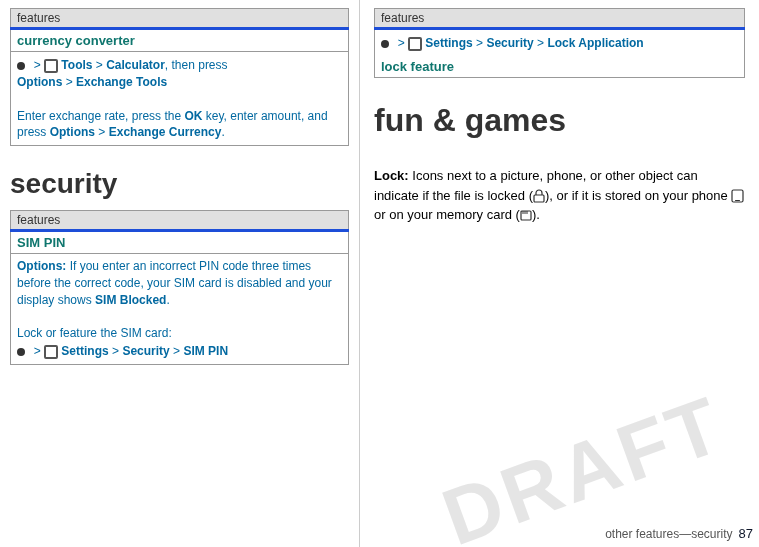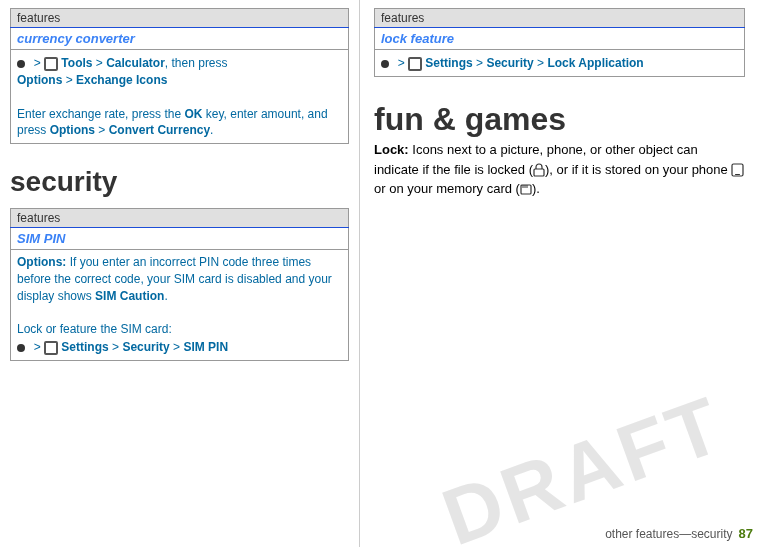--- a/index.html
+++ b/index.html
@@ -43,35 +43,34 @@
     
     .features-table {
       border: 1px solid #999;
       width: 100%;
       border-collapse: collapse;
       margin-bottom: 14px;
     }
 
     .features-table .table-header {
       background: #e0e0e0;
-      border-bottom: 1px solid #1d4ed8;
+      border-bottom: 3px solid #1d4ed8;
       padding: 2px 6px;
       font-size: 12px;
       font-weight: normal;
       color: #333;
     }
 
     .features-table .table-subheader {
       background: #fff;
       border-bottom: 1px solid #999;
       padding: 3px 6px;
       font-size: 13px;
       font-weight: bold;
-      color: #3b82f6;
-      font-style: italic;
+      color: #0f766e;
     }
 
     .features-table .table-body {
       padding: 4px 6px;
       font-size: 12px;
       line-height: 1.4;
       color: #0369a1;
     }
 
     
@@ -89,21 +88,21 @@
     .nav-path {
       font-size: 12px;
       line-height: 1.5;
     }
 
     
     .fun-heading {
       font-size: 32px;
       font-weight: bold;
       color: #333;
-      margin-bottom: 2px;
+      margin-bottom: 27px;
       margin-top: 10px;
     }
 
     .fun-note {
       font-size: 13px;
       line-height: 1.5;
       color: #000;
     }
 
     
@@ -116,22 +115,22 @@
       gap: 6px;
     }
 
     .footer-text {
       font-size: 12px;
       color: #555;
     }
 
     .footer-page {
       font-size: 13px;
-      font-weight: bold;
-      color: #4d7c0f;
+      font-weight: normal;
+      color: #0f172a;
     }
 
     
     .draft-watermark {
       position: absolute;
       bottom: 30px;
       right: 30px;
       font-size: 80px;
       font-weight: bold;
       color: rgba(180, 180, 180, 0.35);
@@ -202,42 +201,42 @@
       <tr>
         <td class="table-subheader">currency converter</td>
       </tr>
       <tr>
         <td class="table-body">
           <span class="nav-path">
             <span class="menu-bullet"></span>
             &nbsp;&gt;&nbsp;<span class="icon-small tools-icon"></span>&nbsp;<span class="bold">Tools</span> &gt; <span class="bold">Calculator</span>, then press
           </span>
           <br>
-          <span class="bold">Options</span> &gt; <span class="bold">Exchange Icons</span>
+          <span class="bold">Options</span> &gt; <span class="bold">Exchange Tools</span>
           <br><br>
-          <span>Enter exchange rate, press the <span class="bold">OK</span> key, enter amount, and press <span class="bold">Options</span> &gt; <span class="bold">Convert Currency</span>.</span>
+          <span>Enter exchange rate, press the <span class="bold">OK</span> key, enter amount, and press <span class="bold">Options</span> &gt; <span class="bold">Exchange Currency</span>.</span>
         </td>
       </tr>
     </tbody>
       </table>
 
     <div class="security-heading">security</div>
 
     <table class="features-table">
       <tbody>
           <tr>
         <td class="table-header">features</td>
       </tr>
       <tr>
         <td class="table-subheader">SIM PIN</td>
       </tr>
       <tr>
         <td class="table-body">
           <span class="bold">Options:</span>
-          <span> If you enter an incorrect PIN code three times before the correct code, your SIM card is disabled and your display shows <span class="bold">SIM Caution</span>.</span>
+          <span> If you enter an incorrect PIN code three times before the correct code, your SIM card is disabled and your display shows <span class="bold">SIM Blocked</span>.</span>
           <br><br>
           <span>Lock or feature the SIM card:</span>
           <br>
           <span class="nav-path">
             <span class="menu-bullet"></span>
             &nbsp;&gt;&nbsp;<span class="icon-small settings-icon"></span>&nbsp;<span class="bold">Settings</span> &gt; <span class="bold">Security</span> &gt; <span class="bold">SIM PIN</span>
           </span>
         </td>
       </tr>
     </tbody>
@@ -246,29 +245,29 @@
   </div>
 
   <div class="right-col">
 
     <table class="features-table">
       <tbody>
           <tr>
         <td class="table-header">features</td>
       </tr>
       <tr>
-        <td class="table-subheader">lock feature</td>
-      </tr>
-      <tr>
         <td class="table-body">
           <span class="nav-path">
             <span class="menu-bullet"></span>
             &nbsp;&gt;&nbsp;<span class="icon-small settings-icon"></span>&nbsp;<span class="bold">Settings</span> &gt; <span class="bold">Security</span> &gt; <span class="bold">Lock Application</span>
           </span>
         </td>
+      </tr>
+      <tr>
+        <td class="table-subheader">lock feature</td>
       </tr>
     </tbody>
       </table>
 
     <div class="fun-heading">fun &amp; games</div>
 
     <div class="fun-note">
       <span class="bold">Lock:</span>
       <span> Icons next to a picture, phone, or other object can indicate if the file is locked (</span><svg width="12" height="14" viewBox="0 0 12 14" style="vertical-align:middle;display:inline-block;">
           <rect x="1" y="6" width="10" height="7" rx="1" fill="none" stroke="#333" stroke-width="1.2"></rect>

